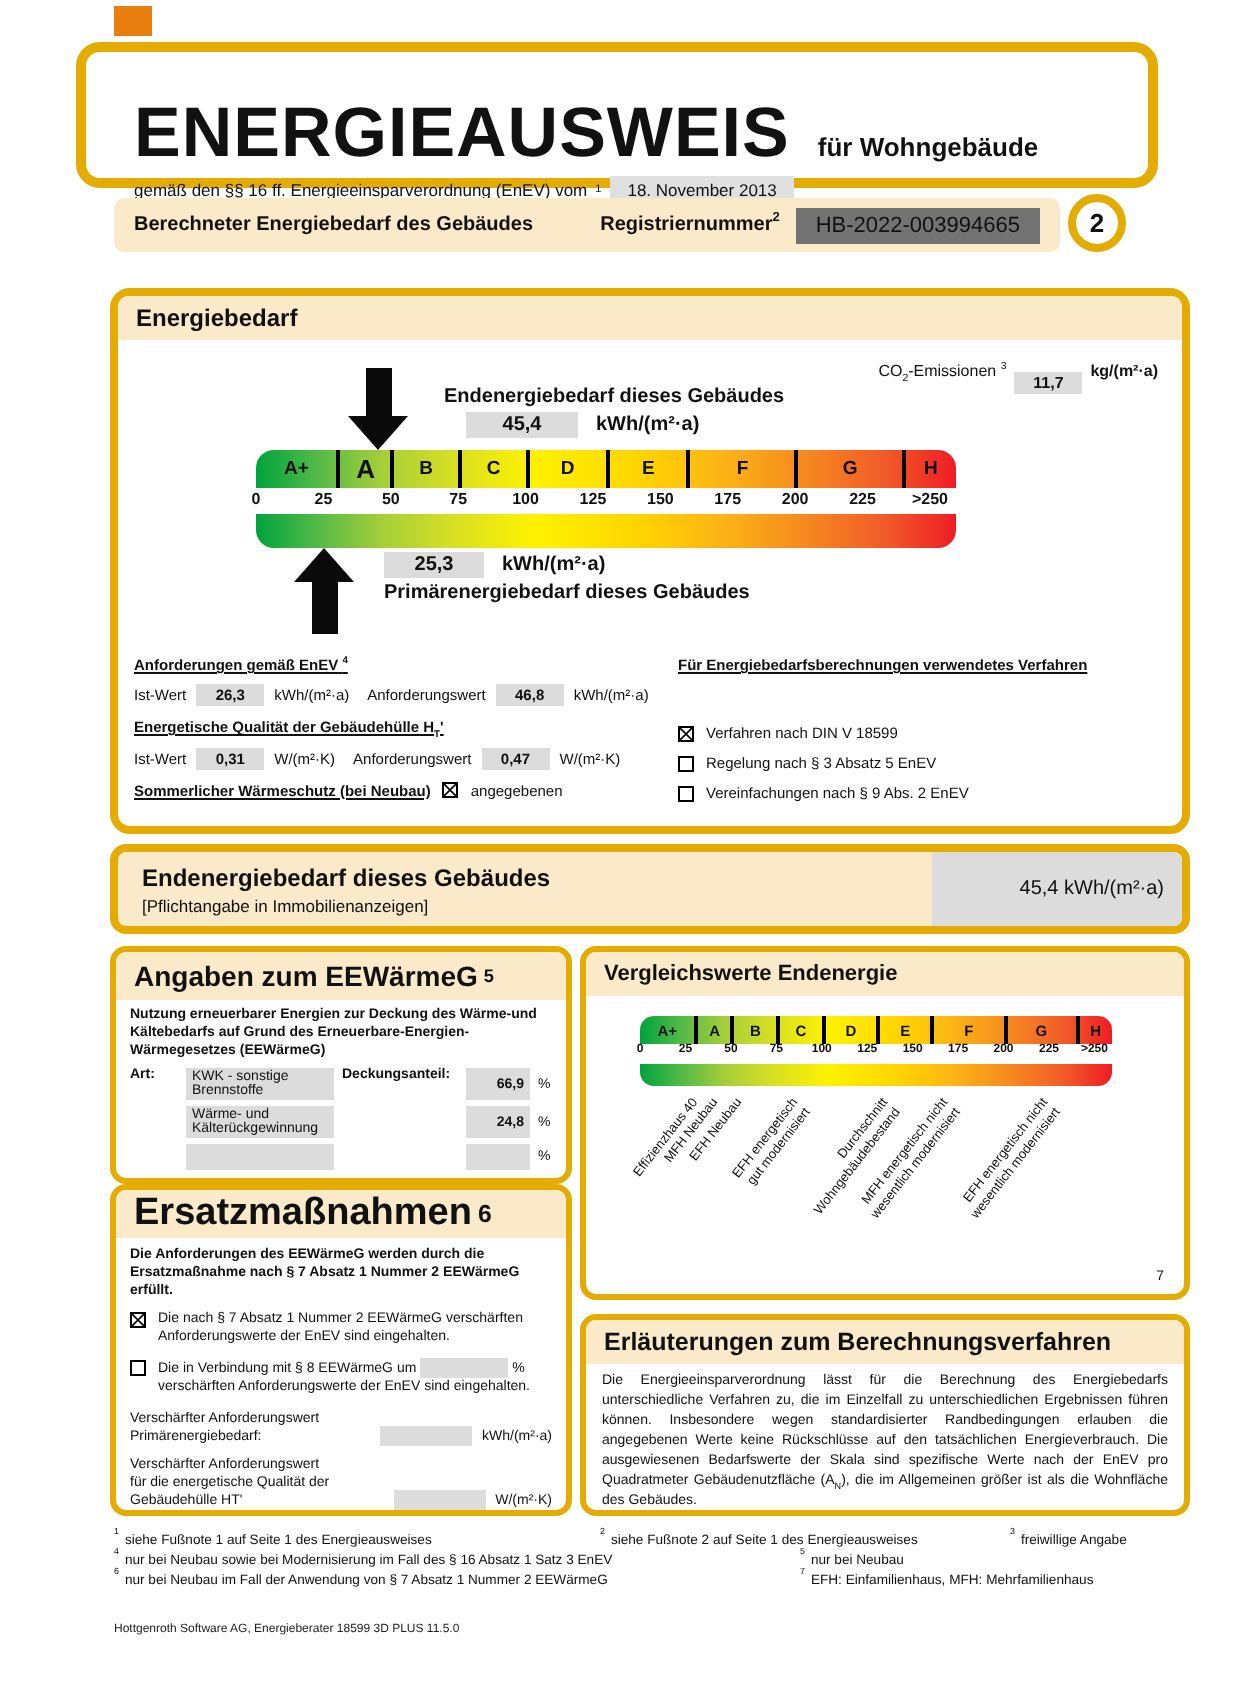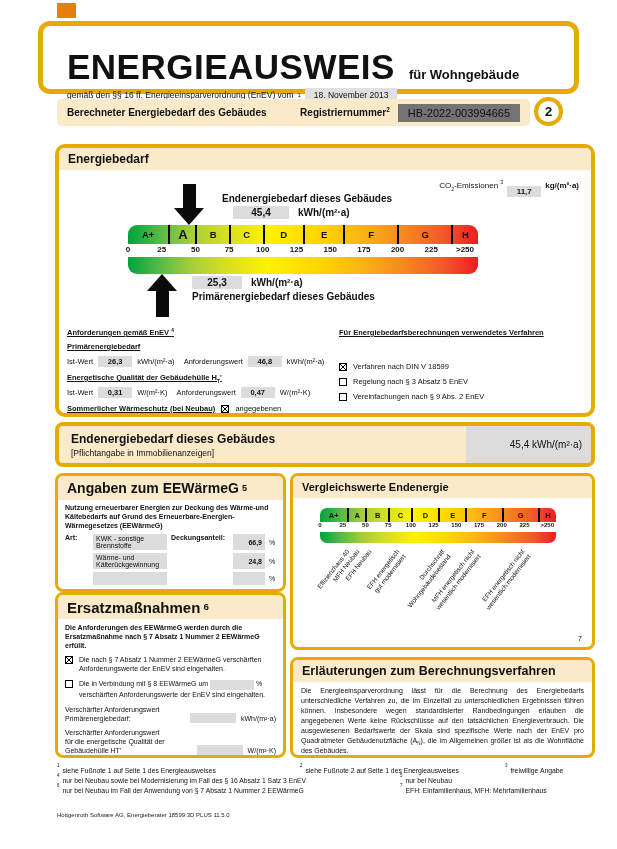--- a/index.html
+++ b/index.html
@@ -96,21 +96,21 @@
   .eew .body { padding:3px 7px; }
   .eew .intro { font-weight:bold; font-size:7px; line-height:1.3; }
   .eewtable { margin-top:4px; display:grid; grid-template-columns:24px 74px 58px 32px 10px; column-gap:4px; row-gap:3px; font-size:7px; align-items:stretch; }
   .eewtable .cell { background:#DCDCDC; padding:1px 3px; }
   .eewtable .vcell { background:#DCDCDC; padding:1px 3px; text-align:right; font-weight:bold; display:flex; align-items:center; justify-content:flex-end; }
   .eewtable .hl { font-weight:bold; }
   .eewtable .pct { display:flex; align-items:center; }
 
   
   .ers { left:55px; top:592px; width:231px; height:166px; }
-  .ers .sechead { height:24px; font-size:15px; gap:3px; }
+  .ers .sechead { height:24px; font-size:19px; gap:3px; }
   .ers .body { padding:4px 7px; font-size:7px; line-height:1.3; }
   .ers .intro { font-weight:bold; margin-bottom:5px; }
   .fieldrow { display:flex; align-items:flex-end; gap:5px; margin-bottom:5px; }
   .fieldrow .lab { flex:1; }
   .fieldrow .chip.blank { min-width:46px; }
 
   
   .ver { left:290px; top:473px; width:305px; height:177px; }
   .ver .sechead { height:22px; font-size:11px;text-align:right; }
   .v-letters { left:27px; top:32px; width:236px; height:14px; border-radius:7px 7px 0 0; font-size:7.5px; }
@@ -213,21 +213,20 @@
       </div>
       <div class="primvalrow">
         <span class="chip">25,3</span>
         <span>kWh/(m²·a)</span>
       </div>
       <div class="primlabel">Primärenergiebedarf dieses Gebäudes</div>
 
       <div class="reqs">
         <div class="reqcol1">
           <div class="reqline b u"><span>Anforderungen gemäß EnEV</span>&nbsp;<sup>4</sup></div>
-          <div class="reqline b u">Primärenergiebedarf</div>
           <div class="reqrow">
             <span>Ist-Wert</span>
             <span class="chip">26,3</span>
             <span>kWh/(m²·a)</span>
             <span style="margin-left:4px">Anforderungswert</span>
             <span class="chip">46,8</span>
             <span>kWh/(m²·a)</span>
           </div>
           <div class="reqline b u"><span>Energetische Qualität der Gebäudehülle H</span><sub>T</sub><span>'</span></div>
           <div class="reqrow">

